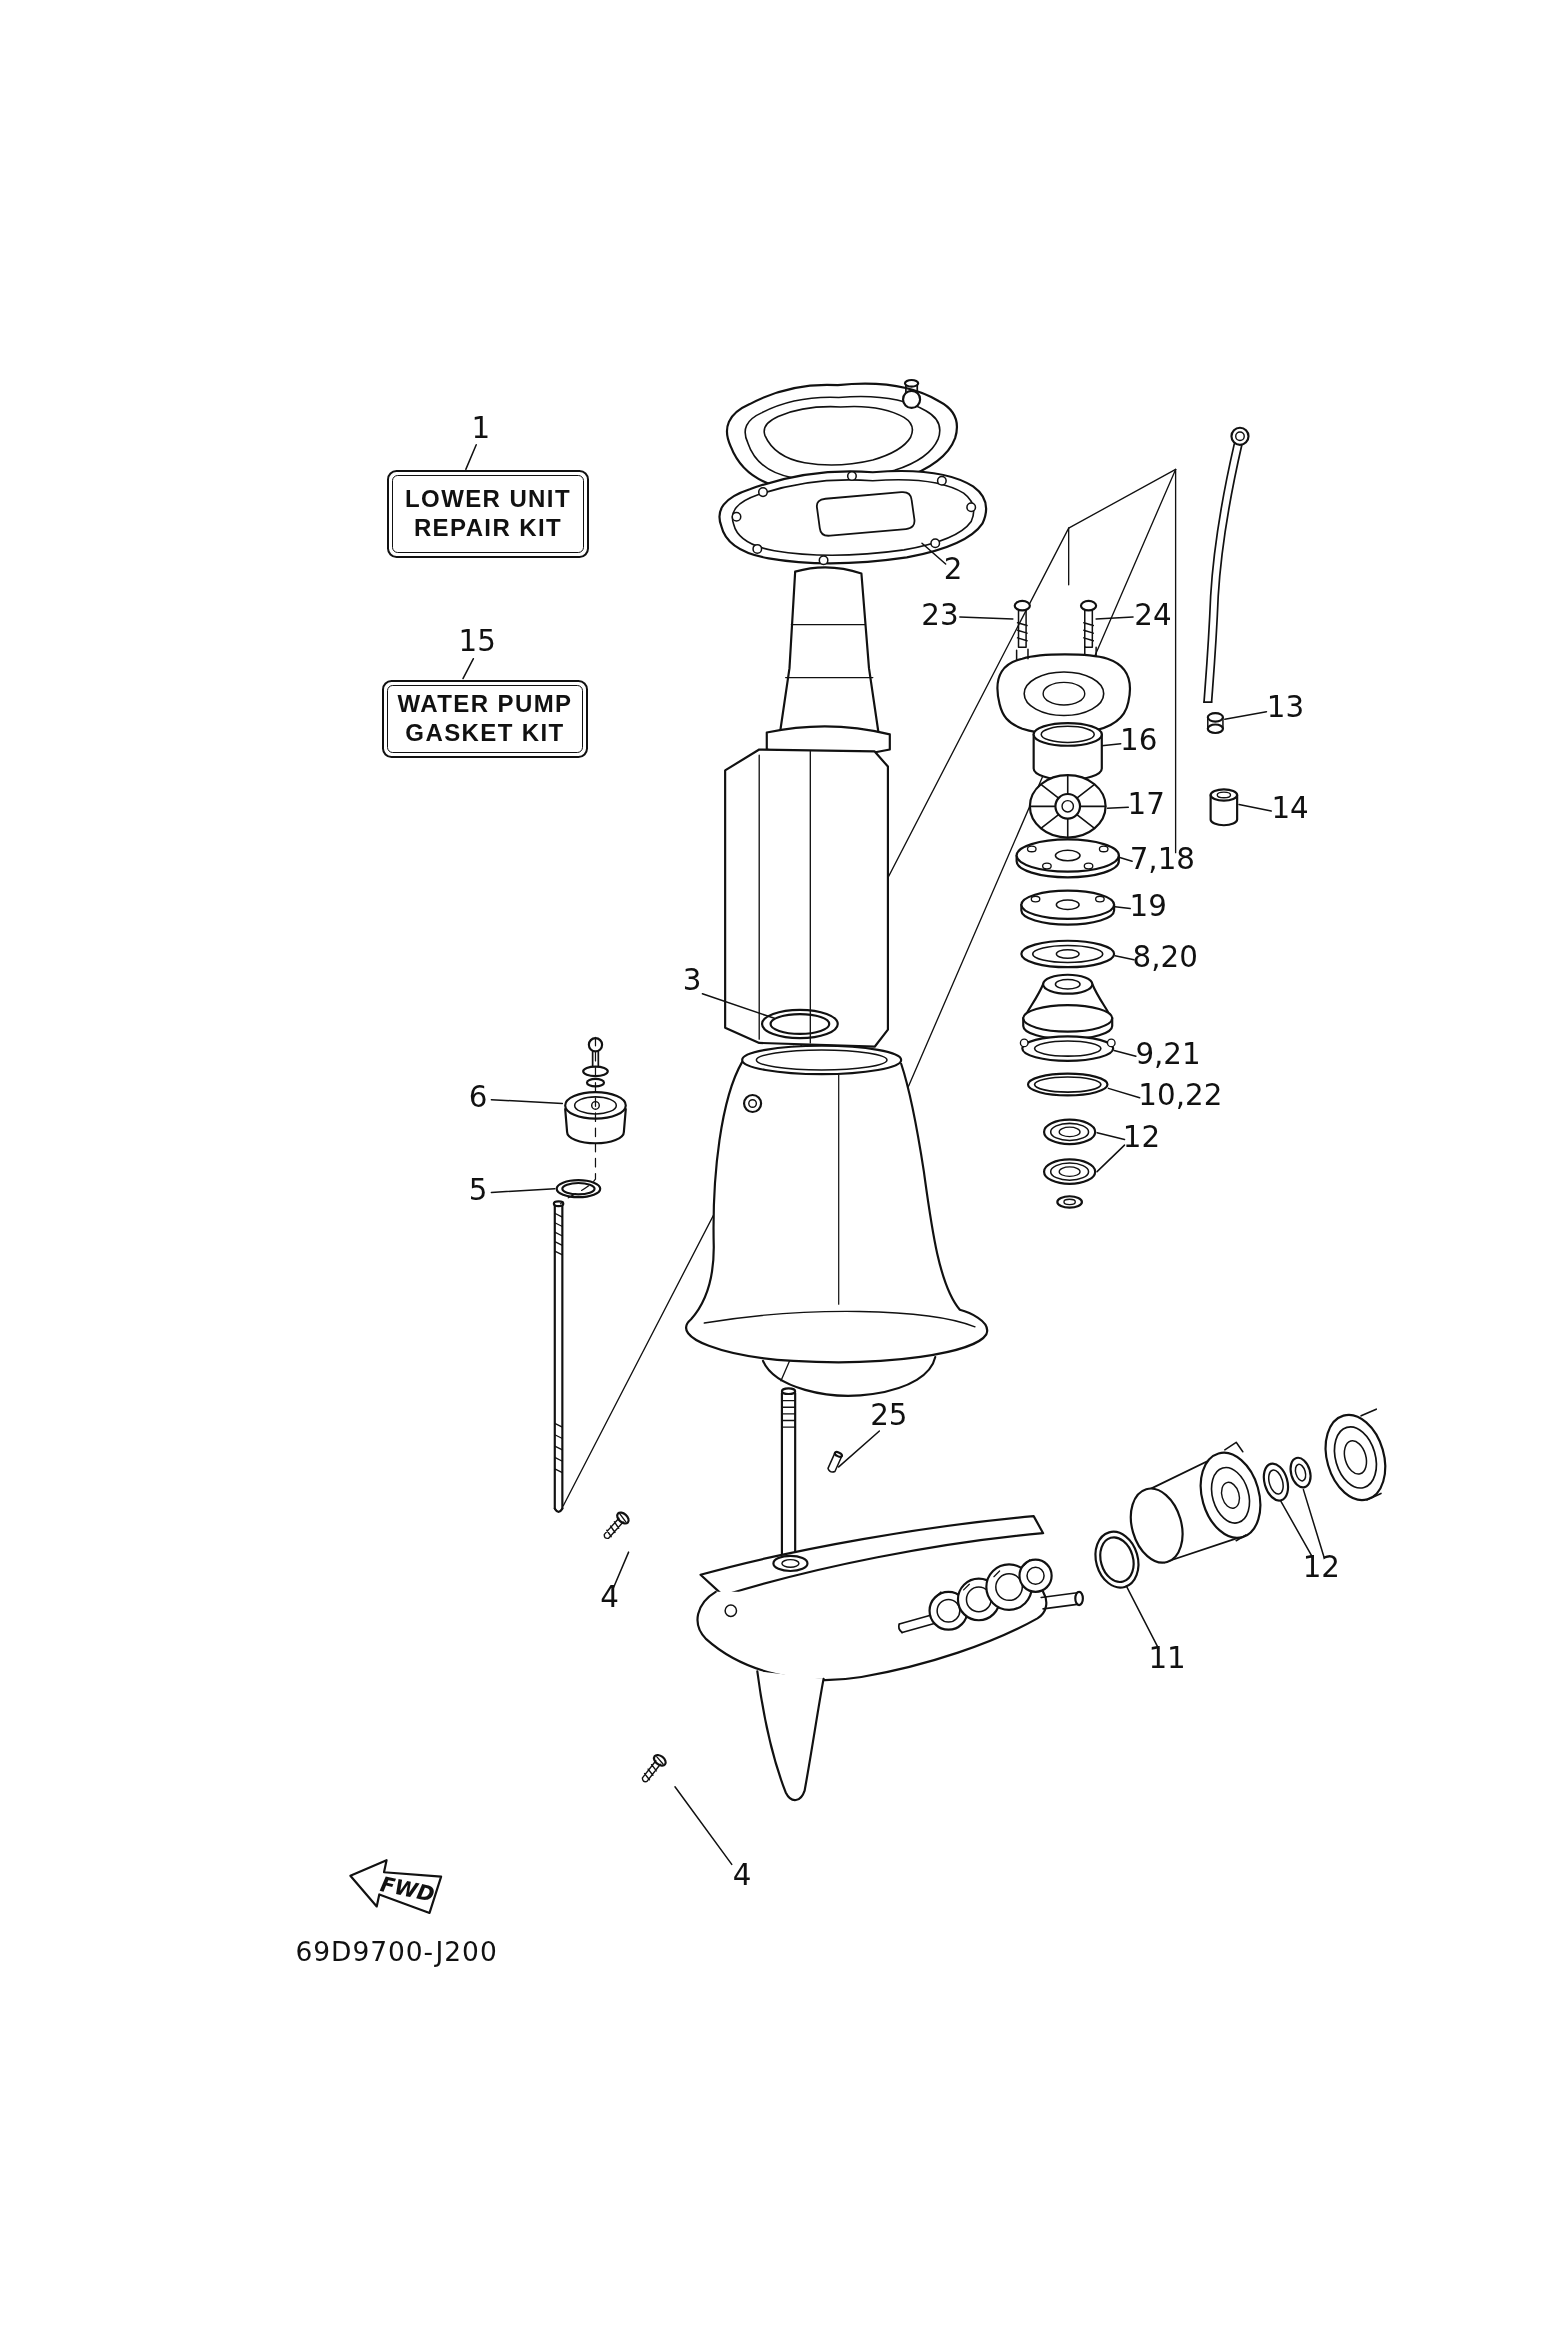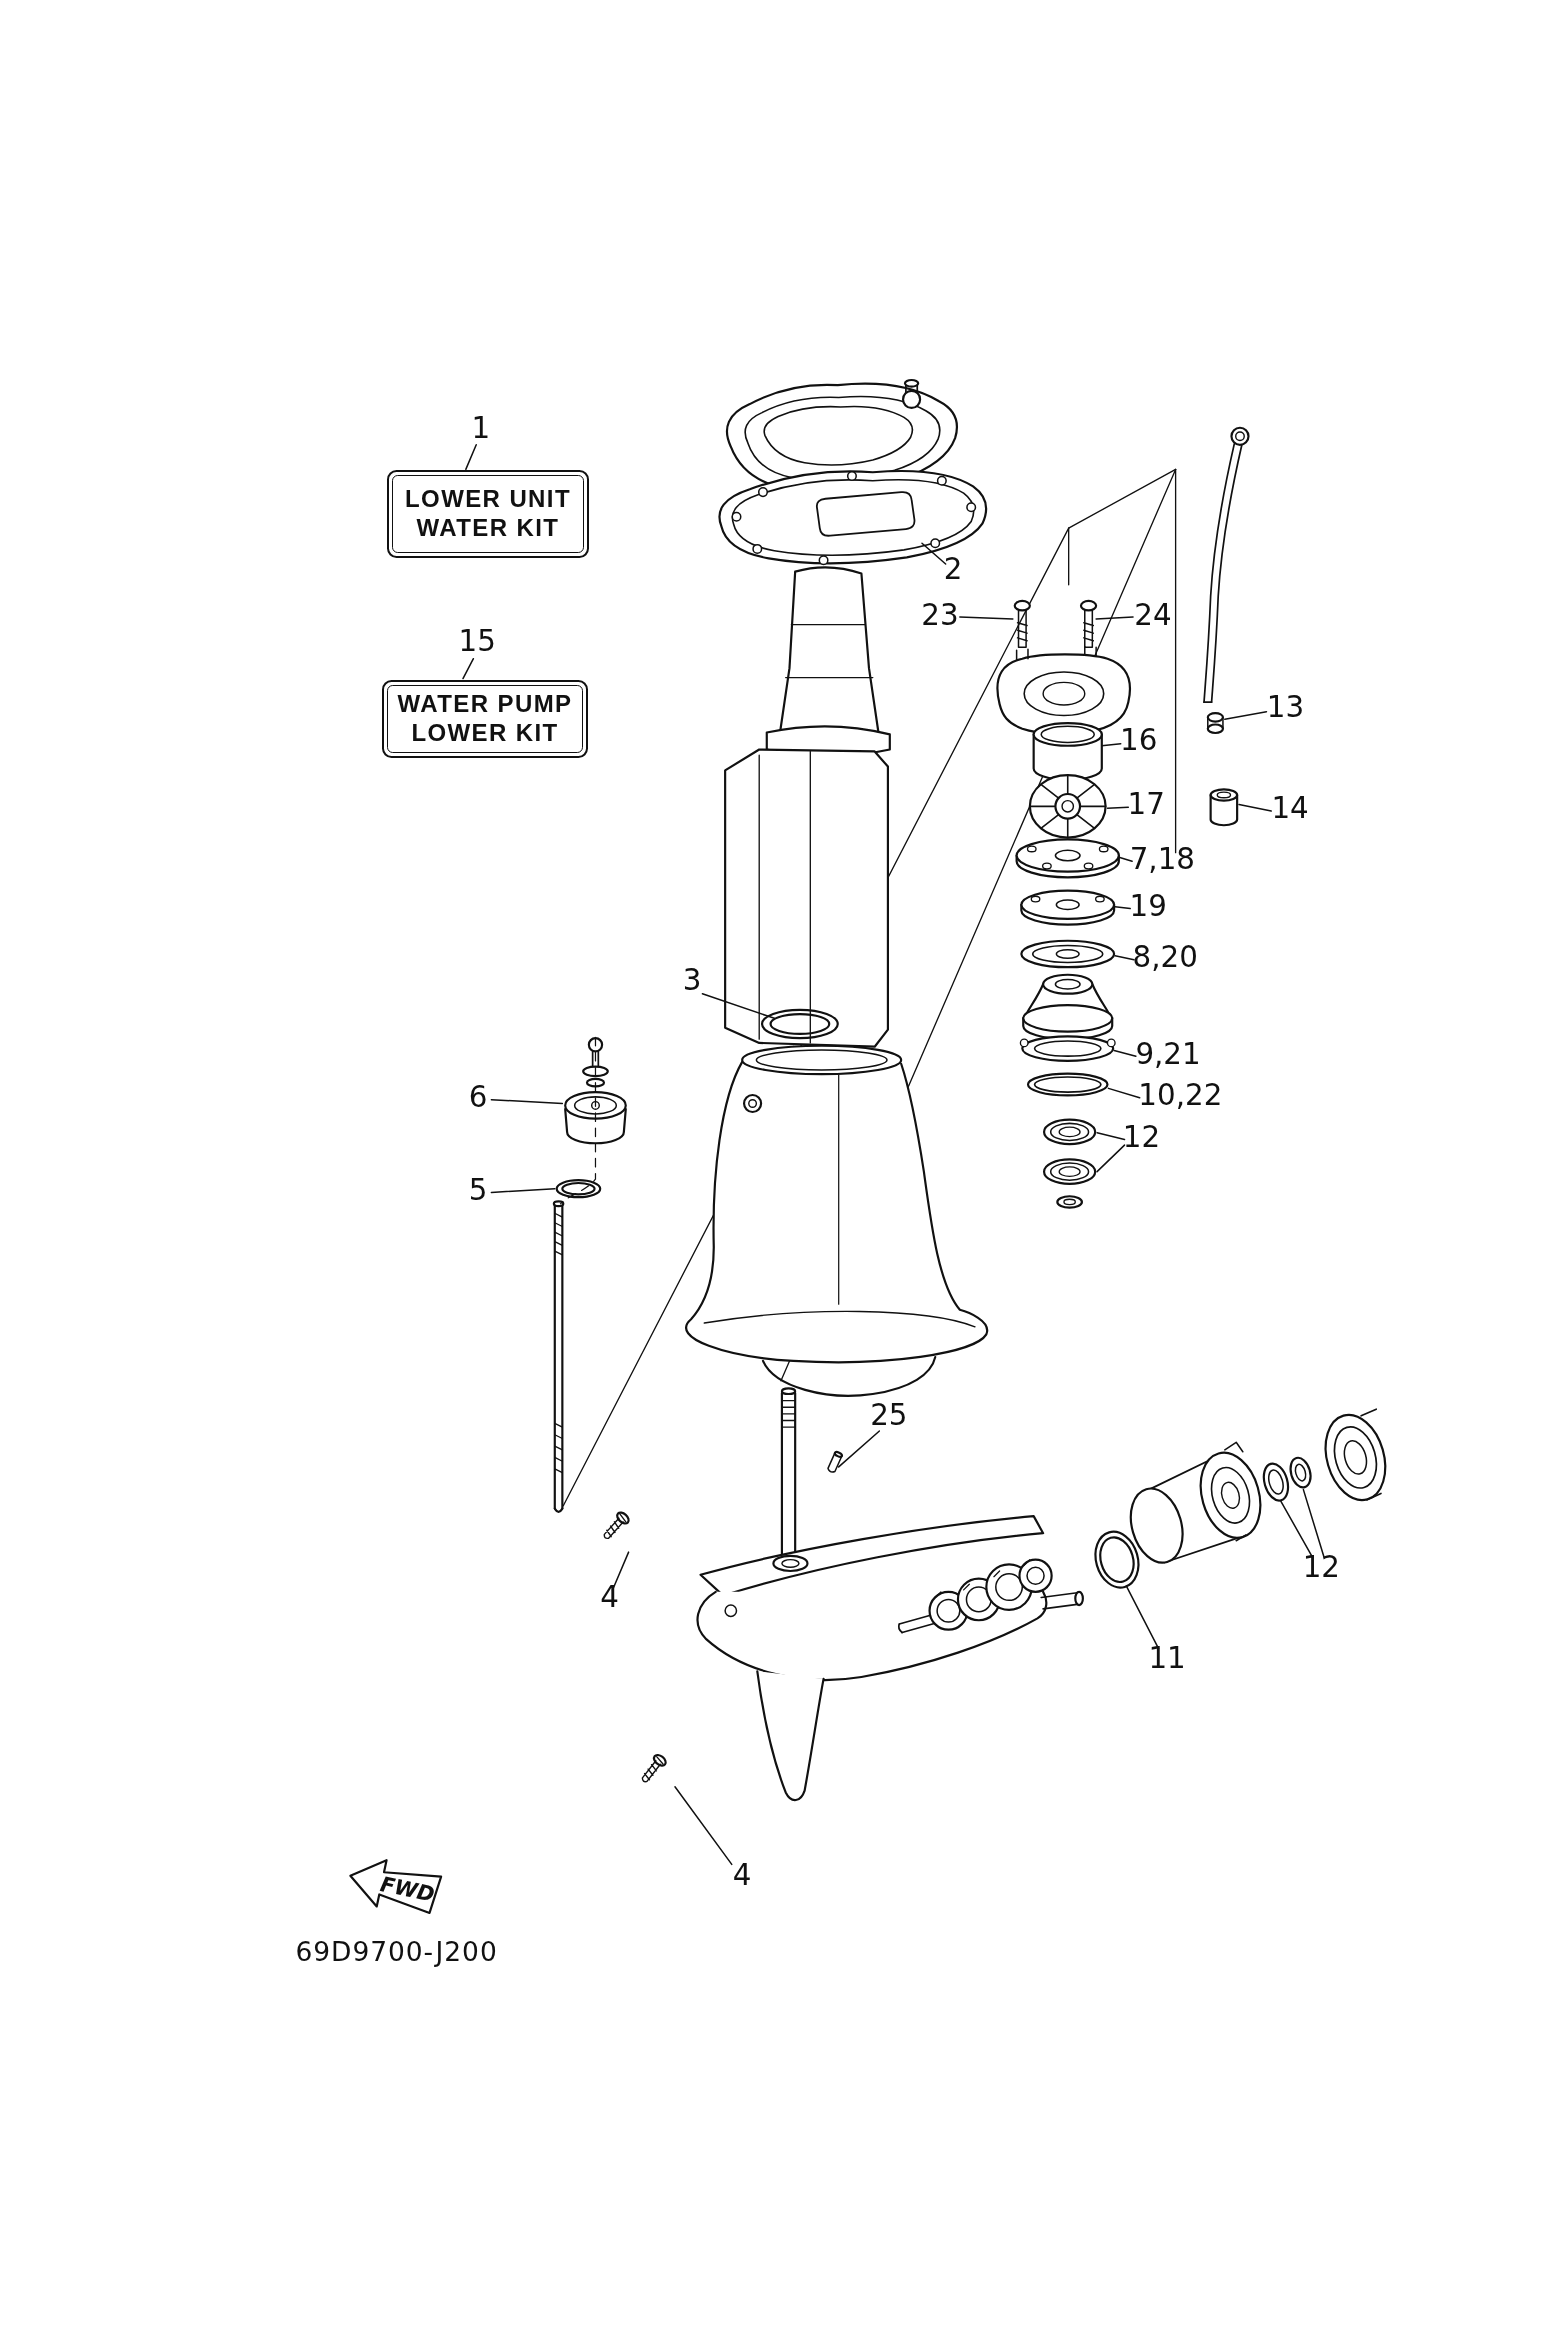--- a/index.html
+++ b/index.html
@@ -351,25 +351,25 @@
     <polygon points="0,0 34,-24 34,-11 94,-19 90,21 34,13 34,26" fill="#fff"></polygon>
     <text x="62" y="9" text-anchor="middle" font-family="DejaVu Sans, sans-serif" font-size="22" font-style="italic" font-weight="bold" fill="#111" stroke="none">FWD</text>
   </g>
 
   <text x="312" y="2072" font-family="DejaVu Sans, sans-serif" font-size="28" letter-spacing="1" fill="#111" stroke="none">69D9700-J200</text>
 </svg>
 
 <div class="kit-box" style="left:387px;top:470px;width:202px;height:88px;">
   <div class="kit-box-inner">
     <div>LOWER UNIT</div>
-    <div>WATER KIT</div>
+    <div>REPAIR KIT</div>
   </div>
 </div>
 
 <div class="kit-box" style="left:382px;top:680px;width:206px;height:78px;">
   <div class="kit-box-inner">
     <div>WATER PUMP</div>
-    <div>LOWER KIT</div>
+    <div>GASKET KIT</div>
   </div>
 </div>
 
 </div>
 
 
 </body></html>

